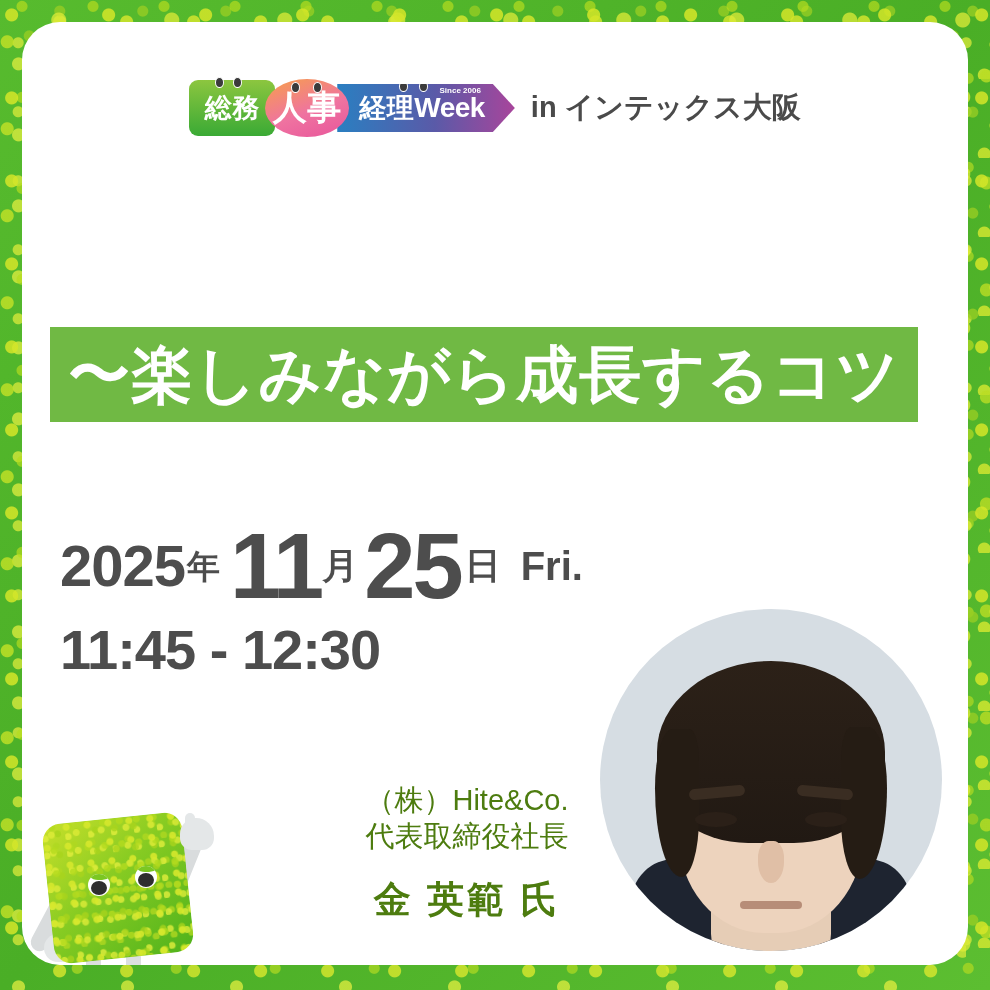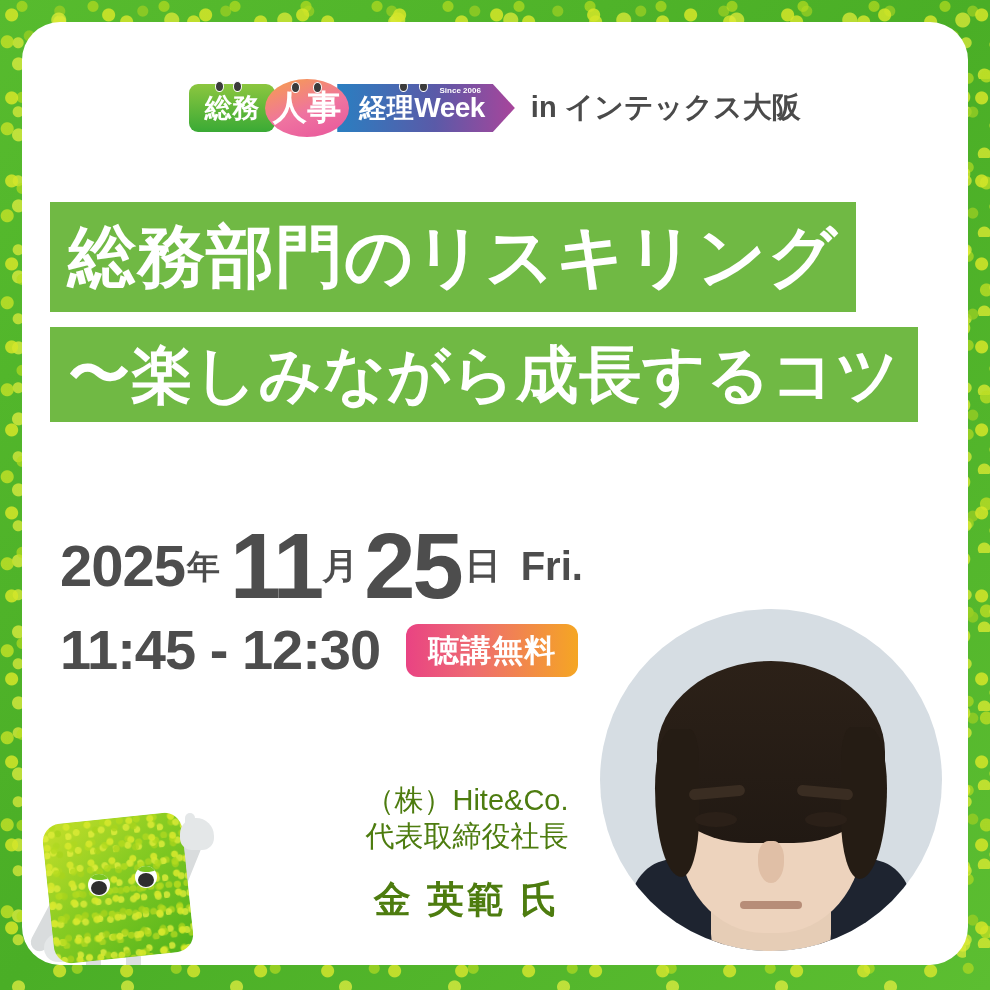--- a/index.html
+++ b/index.html
@@ -46,21 +46,21 @@
     position:absolute;left:0;top:54px;width:946px;height:64px;
     display:flex;align-items:center;justify-content:center;
   }
   .logo-wrap{display:flex;align-items:center;height:58px;}
   .logo-mark{position:relative;display:flex;align-items:center;height:58px;}
 
   .seg{position:relative;display:flex;align-items:center;justify-content:center;
        color:#fff;font-weight:bold;letter-spacing:.5px;}
 
   .seg-soumu{
-    width:86px;height:48px;border-radius:9px;
+    width:86px;height:56px;border-radius:9px;
     background:linear-gradient(180deg,#8cc63f 0%,#3aaa35 100%);
     font-size:27px;z-index:1;
   }
   .seg-jinji{
     width:84px;height:58px;border-radius:50%;margin-left:-10px;
     background:linear-gradient(160deg,#f7a04a 0%,#ef73a0 55%,#e8559b 100%);
     font-size:34px;z-index:3;
   }
   .seg-keiri{
     height:48px;margin-left:-12px;padding:0 30px 0 22px;
@@ -213,36 +213,34 @@
             <span>経理</span>
             <span class="keiri-week">Week</span>
             <span class="since">Since 2006</span>
           </div>
 
         </div>
         <div id="venue-text">in インテックス大阪</div>
       </div>
     </div>
 
-    <div class="title-bar" id="title-line-1">総務部門のリスキリング</div>
     <div class="title-bar" id="title-line-2">〜楽しみながら成長するコツ</div>
 
     <div id="date-block">
       <div id="date-line">
         <span class="d-year">2025</span>
         <span class="d-year-unit">年</span>
         <span class="d-month">11</span>
         <span class="d-month-unit">月</span>
         <span class="d-day">25</span>
         <span class="d-day-unit">日</span>
         <span class="d-weekday">Fri.</span>
       </div>
       <div id="time-line">
         <span id="time-text">11:45 - 12:30</span>
-        <span id="free-badge">聴講無料</span>
       </div>
     </div>
 
     <div id="speaker-block">
       <div id="speaker-company">（株）Hite&amp;Co.</div>
       <div id="speaker-title">代表取締役社長</div>
       <div id="speaker-name">金 英範 氏</div>
     </div>
 
     <div id="speaker-photo">

